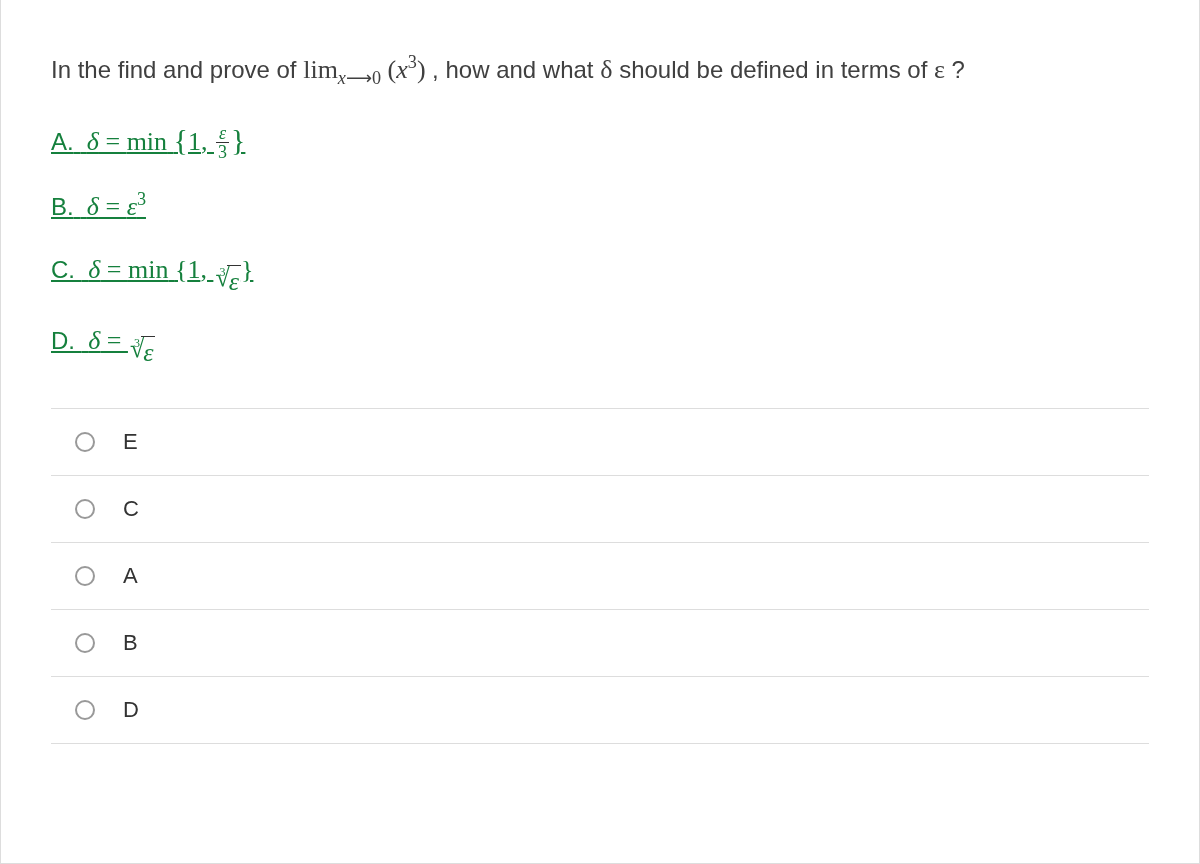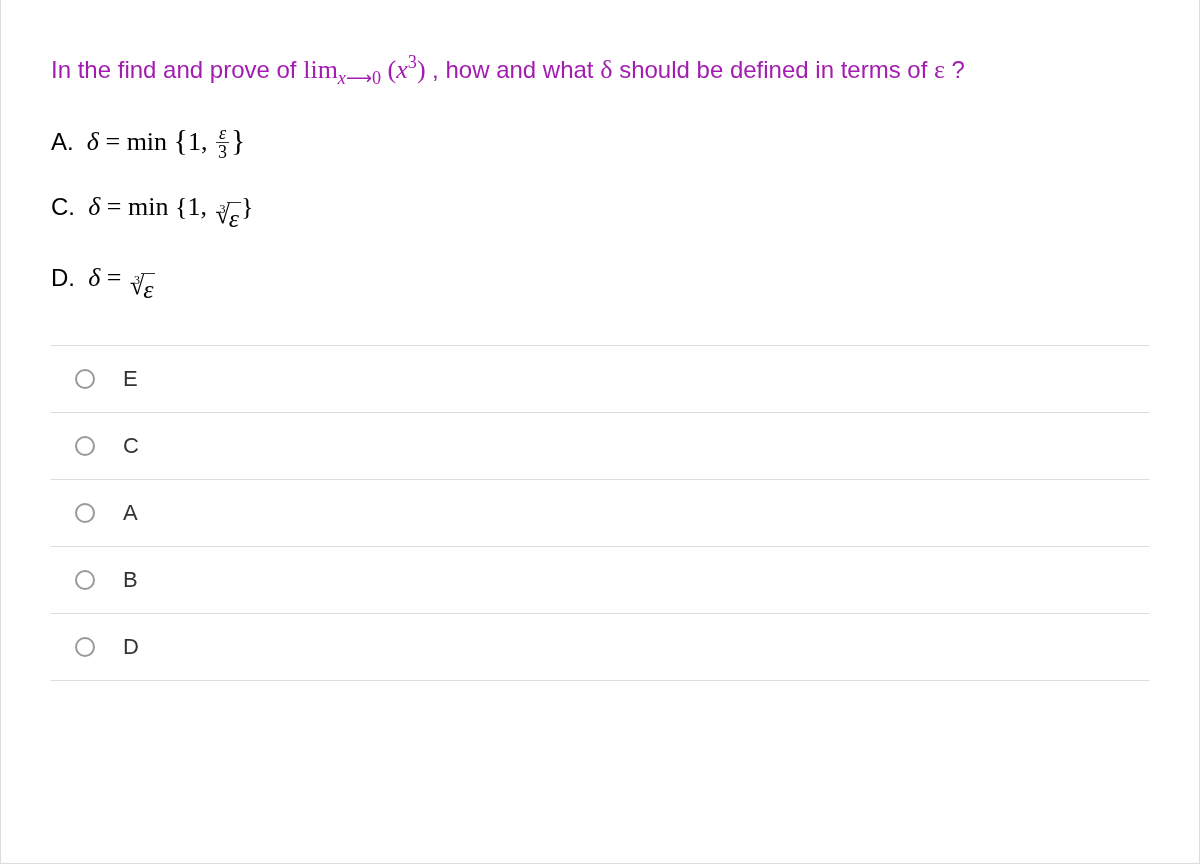--- a/index.html
+++ b/index.html
@@ -15,33 +15,34 @@
       padding: 0;
     }
     .container {
       border: 1px solid #ddd;
       border-top: none;
       padding: 50px 50px 40px 50px;
       height: 100%;
     }
     .question-text {
       font-size: 24px;
-      color: #a21caf;
+      color: #404040;
       margin-bottom: 28px;
       line-height: 1.5;
     }
     .question-text .math {
       font-family: 'Cambria Math', 'Times New Roman', serif;
       font-size: 26px;
     }
     .choice-text {
       font-size: 24px;
-      color: #000000;
+      color: #15803d;
       margin-bottom: 24px;
       line-height: 1.5;
+      text-decoration: underline;
     }
     .choice-text .letter {
       font-family: 'Segoe UI', Arial, sans-serif;
     }
     .choice-text .math {
       font-family: 'Cambria Math', 'Times New Roman', serif;
       font-size: 26px;
     }
     .math .ital {
       font-style: italic;
@@ -140,20 +141,26 @@
   </div>
 
   <div class="choice-text">
     <span class="letter">A.</span>
     <span class="math">
       &nbsp;<span class="ital">δ</span><span> = </span><span>min</span>
       <span style="font-size:30px;">{</span><span>1</span><span>, </span><span class="frac"><span class="num ital">ε</span><span class="den">3</span></span><span style="font-size:30px;">}</span>
     </span>
   </div>
 
+  <div class="choice-text">
+    <span class="letter">B.</span>
+    <span class="math">
+      &nbsp;<span class="ital">δ</span><span> = </span><span class="ital">ε</span><span class="sup">3</span>
+    </span>
+  </div>
 
   <div class="choice-text">
     <span class="letter">C.</span>
     <span class="math">
       &nbsp;<span class="ital">δ</span><span> = </span><span>min</span>
       <span>{</span><span>1</span><span>, </span><span class="root">
           <span class="root-index">3</span>
           <span class="radical">√</span>
           <span class="radicand ital">ε</span>
         </span><span>}</span>

